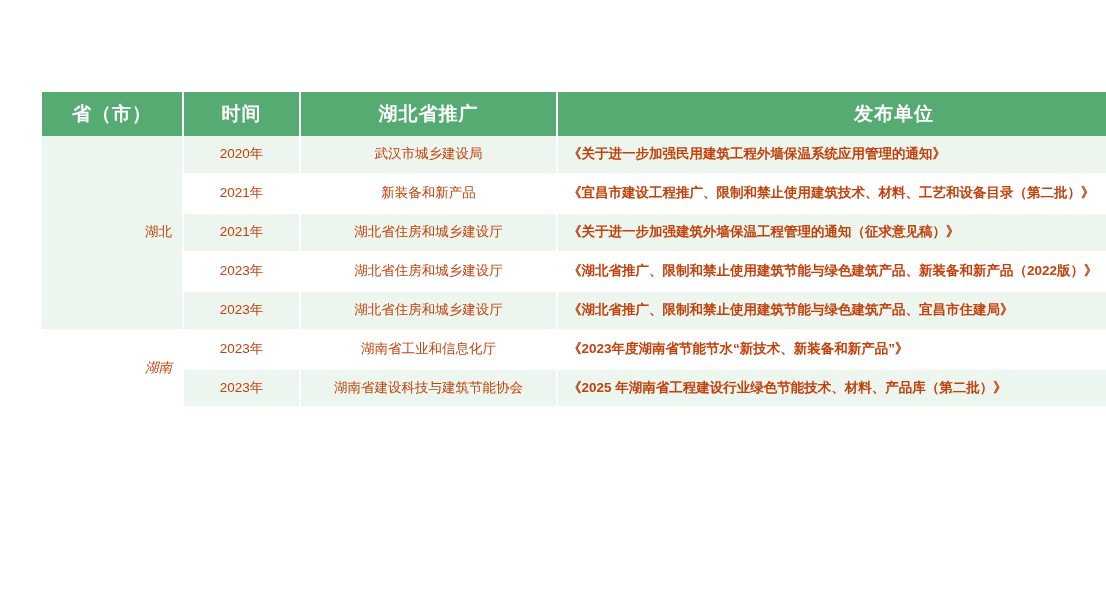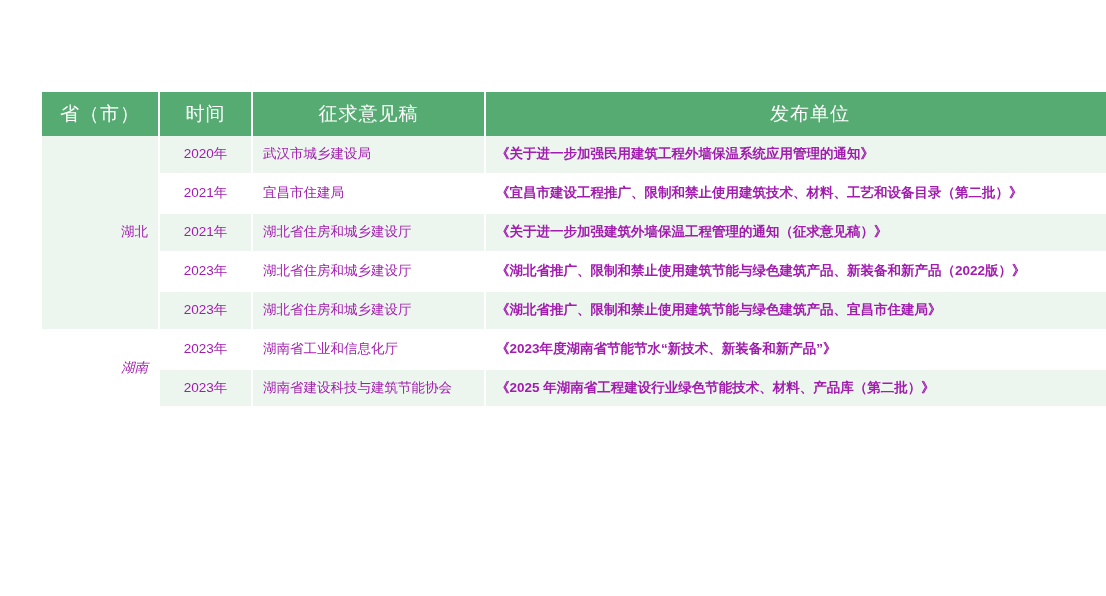--- a/index.html
+++ b/index.html
@@ -27,45 +27,45 @@
   }
   table.policy-table {
     border-collapse: collapse;
     width: 1022px;
     table-layout: fixed;
   }
   table.policy-table th {
     background: #56ab72;
     color: #ffffff;
     font-size: 19px;
-    font-weight: normal;
+    font-weight: bold;
     text-align: center;
-    padding: 9px 8px;
+    padding: 9px 20px;
     border-right: 2px solid #ffffff;
     letter-spacing: 1px;
   }
   table.policy-table th:last-child {
     border-right: none;
   }
   table.policy-table td {
     font-size: 13.5px;
-    color: #a21caf;
+    color: #c2410c;
     padding: 8px 10px;
     border-right: 2px solid #ffffff;
     border-bottom: 2px solid #ffffff;
     vertical-align: middle;
     line-height: 1.55;
   }
   table.policy-table td:last-child {
     border-right: none;
     font-weight: bold;
   }
   .c-prov { width: 100px; text-align: center; }
   .c-time { width: 75px; text-align: center; }
-  .c-unit { width: 215px; }
+  .c-unit { width: 215px; text-align: center; }
   .c-name { width: 632px; text-align: left; }
 
   .row-light td { background: #ecf6ee; }
   .row-white td { background: #ffffff; }
   .prov-cell {
     background: #ecf6ee !important;
     text-align: right;
     font-size: 14px;
   }
   .prov-cell.white {
@@ -79,34 +79,34 @@
 </head>
 <body>
 
 <div class="page">
   <div class="table-wrap">
     <table class="policy-table">
       <thead>
         <tr>
           <th class="c-prov">省（市）</th>
           <th class="c-time">时间</th>
-          <th class="c-unit">征求意见稿</th>
+          <th class="c-unit">湖北省推广</th>
           <th class="c-name">发布单位</th>
         </tr>
       </thead>
       <tbody>
         <tr class="row-light">
           <td class="c-prov prov-cell" rowspan="5">湖北</td>
           <td class="c-time">2020年</td>
           <td class="c-unit">武汉市城乡建设局</td>
           <td class="c-name">《关于进一步加强民用建筑工程外墙保温系统应用管理的通知》</td>
         </tr>
         <tr class="row-white">
           <td class="c-time">2021年</td>
-          <td class="c-unit">宜昌市住建局</td>
+          <td class="c-unit">新装备和新产品</td>
           <td class="c-name">《宜昌市建设工程推广、限制和禁止使用建筑技术、材料、工艺和设备目录（第二批）》</td>
         </tr>
         <tr class="row-light">
           <td class="c-time">2021年</td>
           <td class="c-unit">湖北省住房和城乡建设厅</td>
           <td class="c-name">《关于进一步加强建筑外墙保温工程管理的通知（征求意见稿）》</td>
         </tr>
         <tr class="row-white">
           <td class="c-time">2023年</td>
           <td class="c-unit">湖北省住房和城乡建设厅</td>

